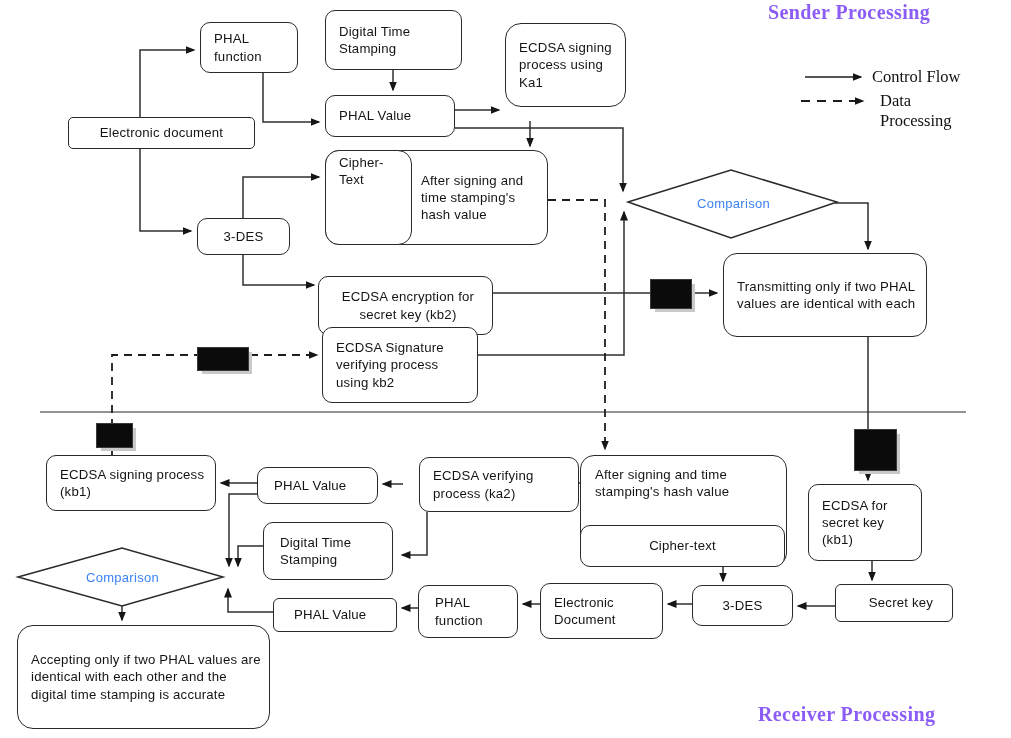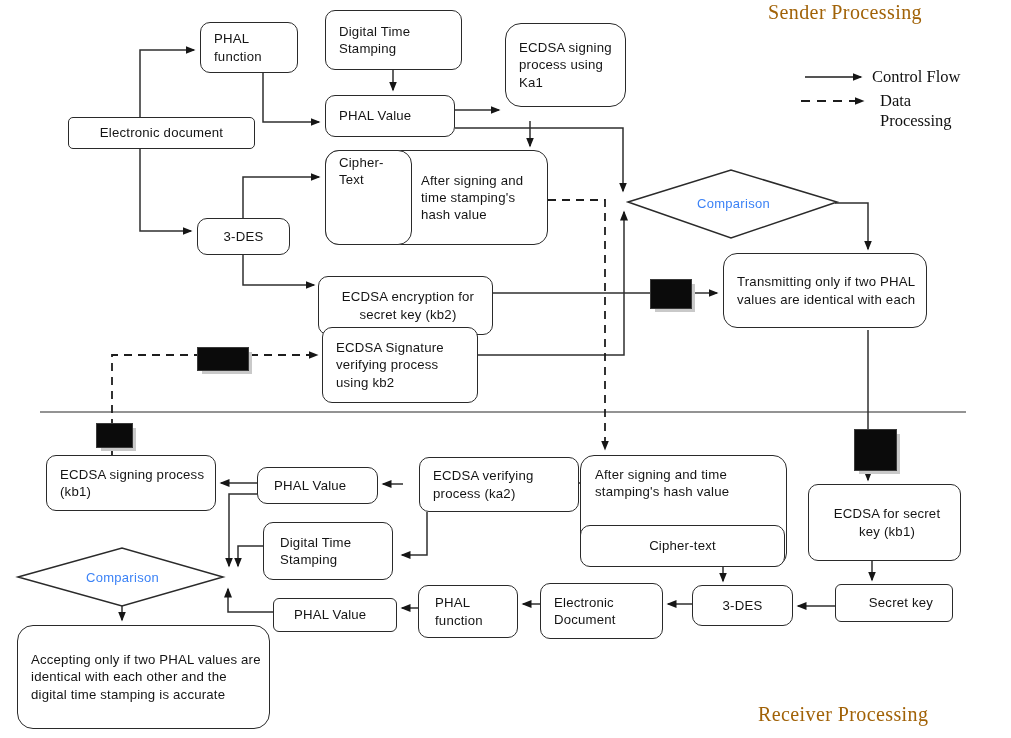--- a/index.html
+++ b/index.html
@@ -8,22 +8,22 @@
   #wires{position:absolute;left:0;top:0;z-index:1;}
   .node{position:absolute;box-sizing:border-box;background:#fff;border:1.6px solid #2a2a2a;
         border-radius:10px;display:flex;align-items:center;z-index:2;
         padding:3px 8px 3px 13px;font-size:13.2px;line-height:1.3;letter-spacing:.2px;color:#141414;}
   .center{justify-content:center;text-align:center;padding:3px 6px;}
   .r14{border-radius:14px;} .r16{border-radius:16px;} .r6{border-radius:6px;} .r5{border-radius:5px;}
   .blackbox{position:absolute;background:#0b0b0b;border:1px solid #3a3a3a;z-index:3;
             box-shadow:4px 4px 0 -1px #c9c9c9;}
   .dlabel{position:absolute;z-index:4;background:transparent;border:none;display:flex;
           align-items:center;justify-content:center;font-size:13px;letter-spacing:.3px;color:#3b82f6;}
-  .title{position:absolute;z-index:4;font-family:"Liberation Serif",serif;font-weight:normal;
-         font-size:20px;letter-spacing:.4px;color:#a16207;}
+  .title{position:absolute;z-index:4;font-family:"Liberation Serif",serif;font-weight:bold;
+         font-size:20px;letter-spacing:.4px;color:#8b5cf6;}
   .legendtext{position:absolute;z-index:4;font-family:"Liberation Serif",serif;
               font-size:16.5px;line-height:1.2;color:#111;}
 </style>
 </head>
 <body>
 
 <div id="stage">
 
   <svg id="wires" width="1011" height="738" viewBox="0 0 1011 738">
     <defs>
@@ -89,21 +89,21 @@
   <div class="node r14" style="left:325px;top:150px;width:223px;height:95px;padding-left:95px;">After signing and time stamping's hash value</div>
 
   <div class="node r14" style="left:325px;top:150px;width:87px;height:95px;align-items:flex-start;">Cipher- Text</div>
 
   <div class="node center" style="left:197px;top:218px;width:93px;height:37px;">3-DES</div>
 
   <div class="node" style="left:318px;top:276px;width:175px;height:59px;text-align:center;">ECDSA encryption for secret key (kb2)</div>
 
   <div class="node" style="left:322px;top:327px;width:156px;height:76px;">ECDSA Signature verifying process using kb2</div>
 
-  <div class="node r14" style="left:723px;top:253px;width:204px;height:75px;">Transmitting only if two PHAL values are identical with each</div>
+  <div class="node r14" style="left:723px;top:253px;width:204px;height:84px;">Transmitting only if two PHAL values are identical with each</div>
 
   <div class="dlabel" style="left:661px;top:192px;width:145px;height:22px;">Comparison</div>
 
   <div class="node" style="left:46px;top:455px;width:170px;height:56px;">ECDSA signing process (kb1)</div>
 
   <div class="node" style="left:257px;top:467px;width:121px;height:37px;padding-left:16px;">PHAL Value</div>
 
   <div class="node" style="left:263px;top:522px;width:130px;height:58px;padding-left:16px;">Digital Time Stamping</div>
 
   <div class="dlabel" style="left:50px;top:566px;width:145px;height:22px;">Comparison</div>
@@ -117,21 +117,21 @@
   <div class="node r14" style="left:580px;top:455px;width:207px;height:112px;align-items:flex-start;padding:10px 10px 0 14px;">After signing and time stamping's hash value</div>
 
   <div class="node center" style="left:580px;top:525px;width:205px;height:42px;">Cipher-text</div>
 
   <div class="node" style="left:418px;top:585px;width:100px;height:53px;padding-left:16px;">PHAL function</div>
 
   <div class="node" style="left:540px;top:583px;width:123px;height:56px;">Electronic Document</div>
 
   <div class="node center" style="left:692px;top:585px;width:101px;height:41px;">3-DES</div>
 
-  <div class="node" style="left:808px;top:484px;width:153px;height:77px;text-align:center;">ECDSA for secret key (kb1)</div>
+  <div class="node" style="left:808px;top:484px;width:114px;height:77px;">ECDSA for secret key (kb1)</div>
 
   <div class="node center r6" style="left:835px;top:584px;width:118px;height:38px;padding-left:20px;">Secret key</div>
 
   <div class="blackbox" style="left:650px;top:279px;width:40px;height:28px;"></div>
   <div class="blackbox" style="left:197px;top:347px;width:50px;height:22px;"></div>
   <div class="blackbox" style="left:96px;top:423px;width:35px;height:23px;"></div>
   <div class="blackbox" style="left:854px;top:429px;width:41px;height:40px;"></div>
 
   <div class="title" style="left:768px;top:1px;">Sender Processing</div>
 

